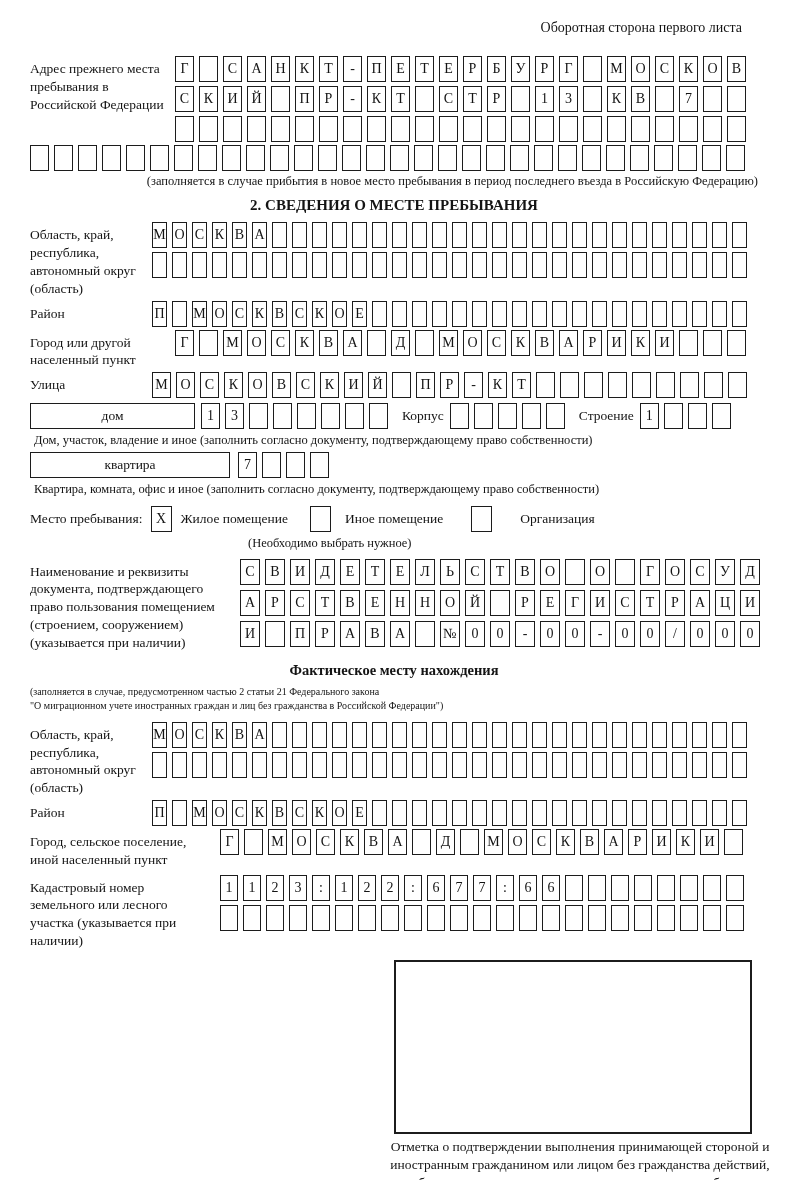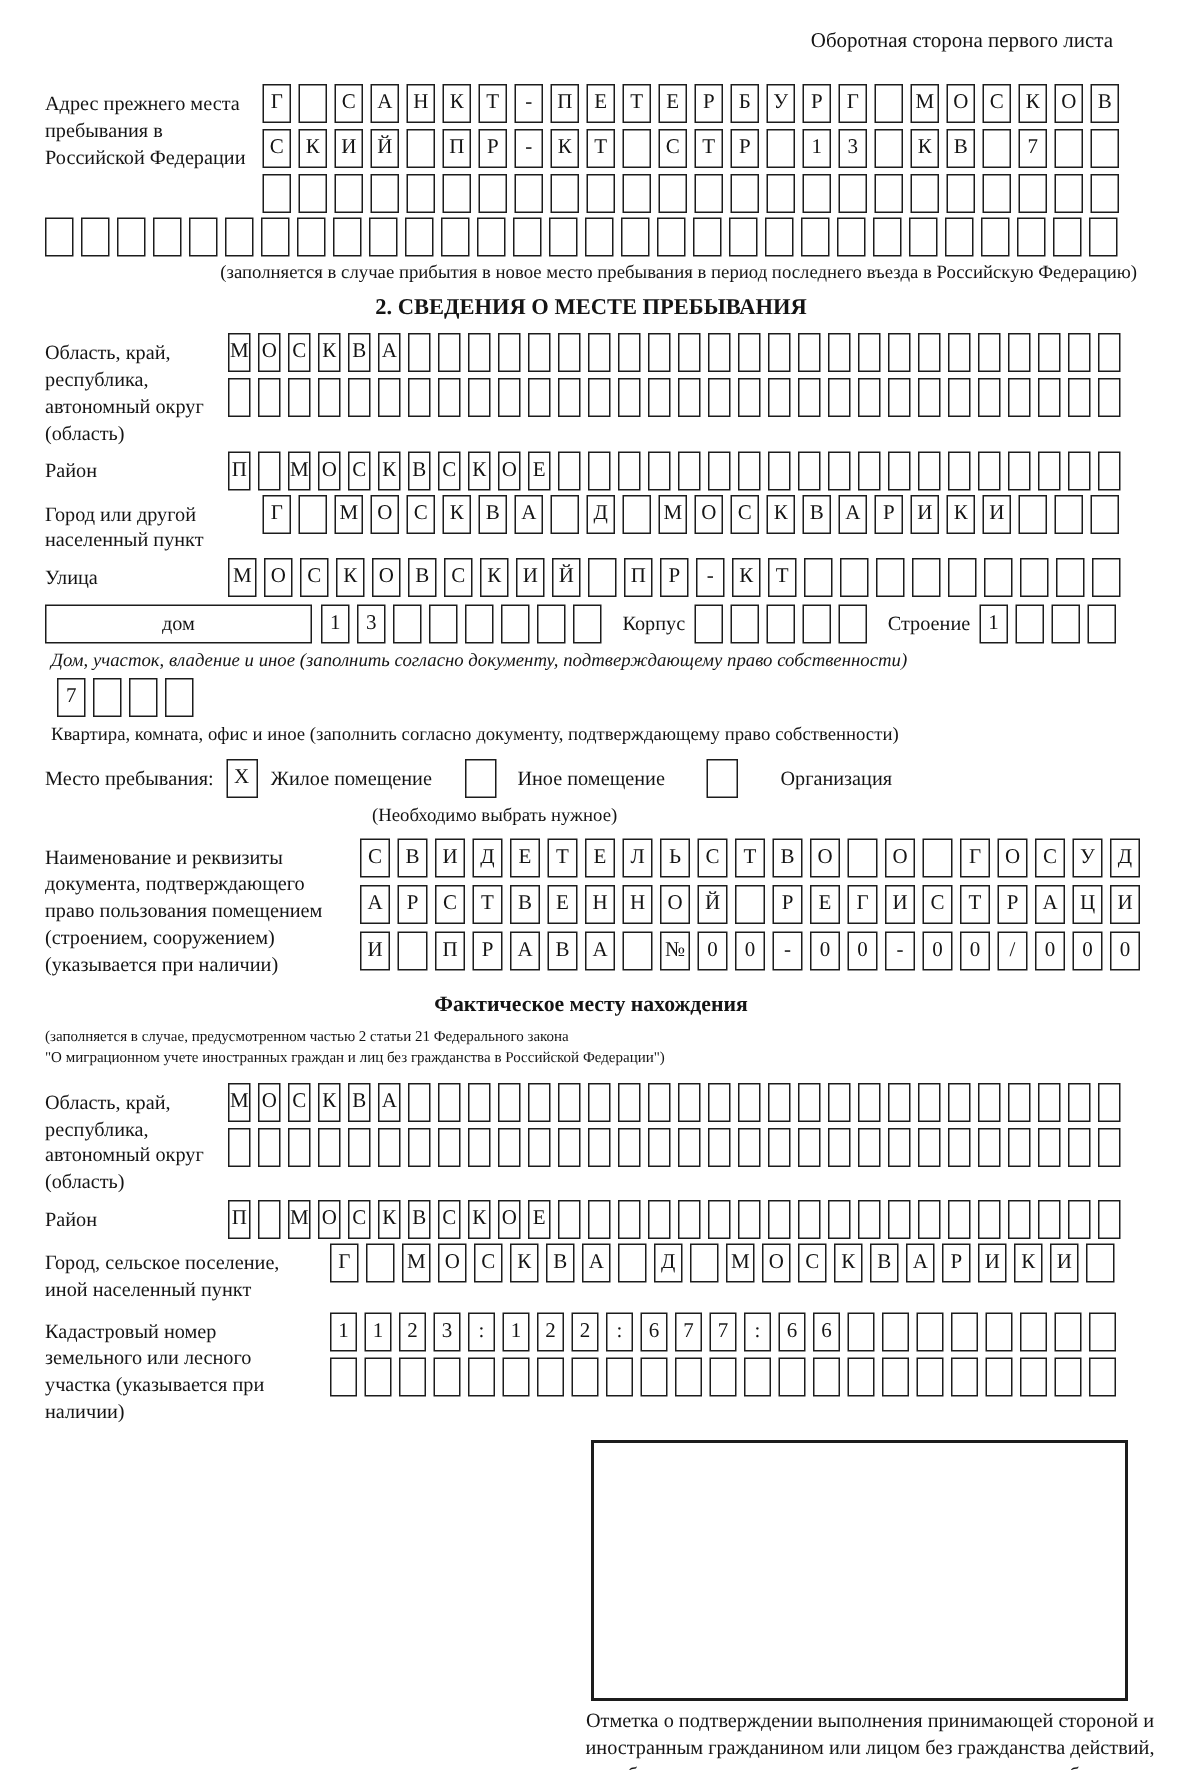--- a/index.html
+++ b/index.html
@@ -328,21 +328,21 @@
         <span class="cell"></span>
         <span class="cell"></span>
         <span class="cell"></span>
         <span class="cell"></span>
         <span class="cell"></span>
         <span class="cell"></span>
       </div>
   </div>
 
   <div class="inline-row" style="margin-top:5px;">
-    <div class="widebox" style="width:178px;">дом</div>
+    <div class="widebox" style="width:165px;">дом</div>
     <div class="cells cw19" style="margin-left:6px;">
         <span class="cell">1</span>
         <span class="cell">3</span>
         <span class="cell"></span>
         <span class="cell"></span>
         <span class="cell"></span>
         <span class="cell"></span>
         <span class="cell"></span>
         <span class="cell"></span>
       </div>
@@ -355,23 +355,24 @@
         <span class="cell"></span>
       </div>
     <div class="smalllabel" style="margin:0 6px 0 14px;">Строение</div>
     <div class="cells cw19">
         <span class="cell">1</span>
         <span class="cell"></span>
         <span class="cell"></span>
         <span class="cell"></span>
       </div>
   </div>
-  <div class="caption" style="margin:2px 0 4px 4px;font-style:italic;">Дом, участок, владение и иное (заполнить согласно документу, подтверждающему право собственности)</div>
+  <div class="caption" style="margin:2px 0 4px 4px;">Дом, участок, владение и иное (заполнить согласно документу, подтверждающему право собственности)</div>
 
   <div class="inline-row" style="margin-top:4px;">
+    <div class="widebox" style="width:200px;">квартира</div>
     <div class="cells cw19" style="margin-left:8px;">
         <span class="cell">7</span>
         <span class="cell"></span>
         <span class="cell"></span>
         <span class="cell"></span>
       </div>
   </div>
   <div class="caption" style="margin:2px 0 4px 4px;">Квартира, комната, офис и иное (заполнить согласно документу, подтверждающему право собственности)</div>
 
   <div class="stay">

